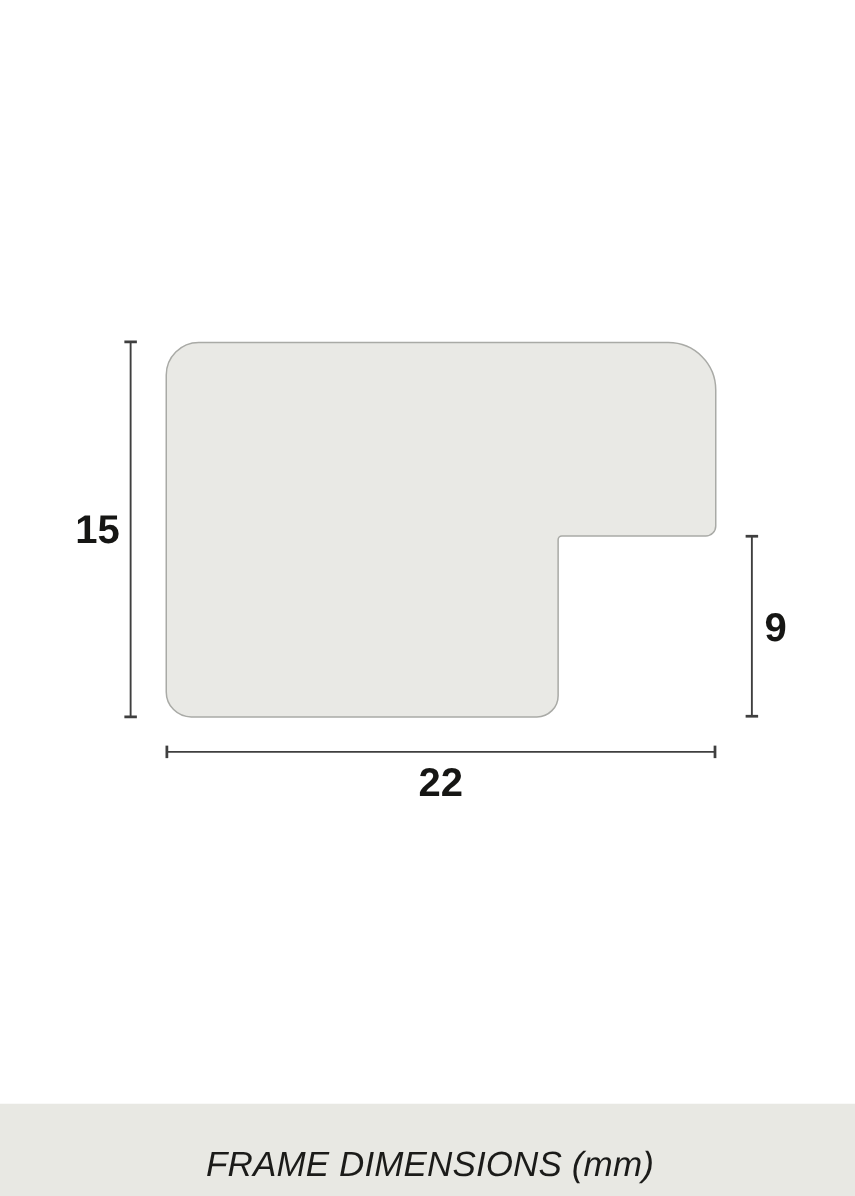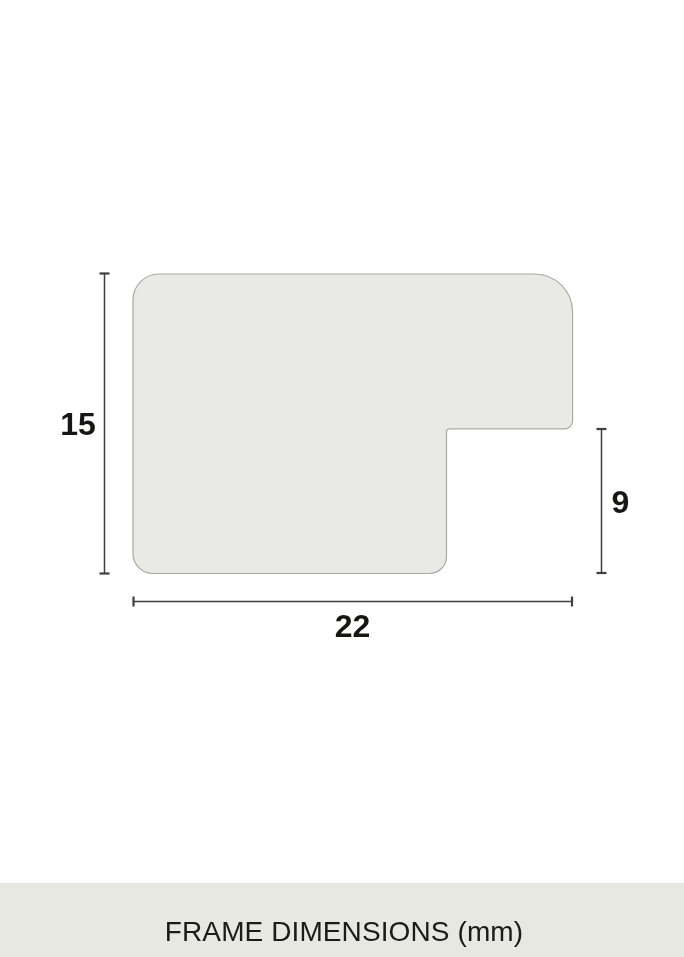--- a/index.html
+++ b/index.html
@@ -1,17 +1,17 @@
 <!DOCTYPE html>
 <html><head>
 <meta charset="utf-8">
 <style>
   html,body{margin:0;padding:0;width:684px;height:957px;background:#ffffff;overflow:hidden;}
   body{font-family:"Liberation Sans",sans-serif;position:relative;}
-  .footer{position:absolute;left:0;top:883px;width:684px;height:74px;background:#e8e8e3;}
+  .footer{position:absolute;left:0;top:883px;width:684px;height:74px;background:#e8e8e3;font-style:italic;}
   .footer span{position:absolute;left:2px;top:0;width:684px;text-align:center;
     font-size:28px;letter-spacing:0.1px;color:#1b1b19;line-height:98px;}
 </style>
 </head>
 <body>
 
 <svg width="684" height="883" viewBox="0 0 684 883" style="position:absolute;left:0;top:0">
 
   <path d="M133,300 A26,26 0 0 1 159,274 L534.6,274 A38,38 0 0 1 572.6,312 L572.6,420.8 A8,8 0 0 1 564.6,428.8 L449.5,428.8 A3,3 0 0 0 446.5,431.8 L446.5,556.5 A17,17 0 0 1 429.5,573.5 L153,573.5 A20,20 0 0 1 133,553.5 Z" fill="#e9e9e5" stroke="#a9aaa6" stroke-width="1.2"></path>
 

